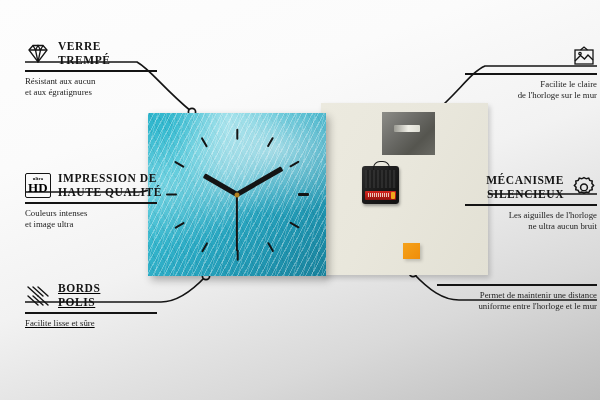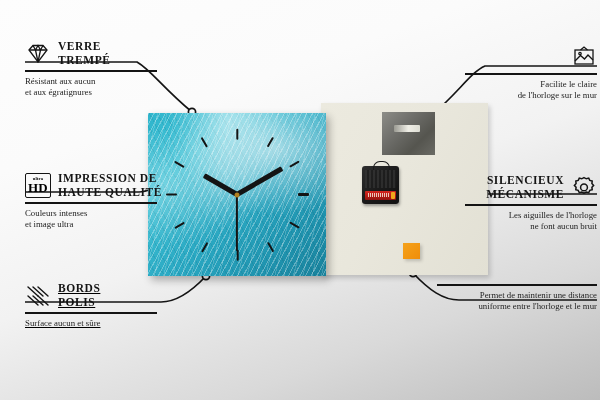--- a/index.html
+++ b/index.html
@@ -205,21 +205,21 @@
           <path d="M3 4 L13 13 M8 4 L18 13 M13 4 L23 13"></path>
           <path d="M3 13 L13 22 M8 13 L18 22 M13 13 L23 22"></path>
         </svg>
       </span>
       <div>
         <div class="title">BORDS</div>
         <div class="title">POLIS</div>
       </div>
     </div>
     <div class="rule"></div>
-    <div class="sub">Surface aucun et sûre</div>
+    <div class="sub">Facilite lisse et sûre</div>
   </div>
 
   <div class="callout co-right" style="left:454px;top:44px;width:132px;">
     <div class="head">
       <div>
       </div>
       <span class="ico">
         <svg viewBox="0 0 26 26" fill="none" stroke="#141414" stroke-width="1.3">
           <path d="M9.5 6 L13 3 L16.5 6"></path>
           <rect x="4" y="6" width="18" height="14"></rect>
@@ -229,33 +229,33 @@
       </span>
     </div>
     <div class="rule"></div>
     <div class="sub">Facilite le claire
 de l'horloge sur le mur</div>
   </div>
 
   <div class="callout co-right" style="left:454px;top:174px;width:132px;">
     <div class="head">
       <div>
+        <div class="title">MÉCANISME</div>
         <div class="title">SILENCIEUX</div>
-        <div class="title">MÉCANISME</div>
       </div>
       <span class="ico">
         <svg viewBox="0 0 26 26" fill="none" stroke="#141414" stroke-width="1.5">
           <path d="M13 2.6 l2.3 1.2 2.4-.7 1.1 2.3 2.4 .7 -.3 2.5 1.7 1.8 -1.7 1.8 .3 2.5 -2.4 .7 -1.1 2.3 -2.4-.7 -2.3 1.2 -2.3-1.2 -2.4 .7 -1.1-2.3 -2.4-.7 .3-2.5 -1.7-1.8 1.7-1.8 -.3-2.5 2.4-.7 1.1-2.3 2.4 .7 Z"></path>
           <circle cx="13" cy="12.4" r="3.4"></circle>
         </svg>
       </span>
     </div>
     <div class="rule"></div>
     <div class="sub">Les aiguilles de l'horloge
-ne font aucun bruit</div>
+ne ultra aucun bruit</div>
   </div>
 
   <div class="callout co-right" style="left:426px;top:281px;width:160px;">
     <div class="rule"></div>
     <div class="sub">Permet de maintenir une distance
 uniforme entre l'horloge et le mur</div>
   </div>
 
 </div>
 

